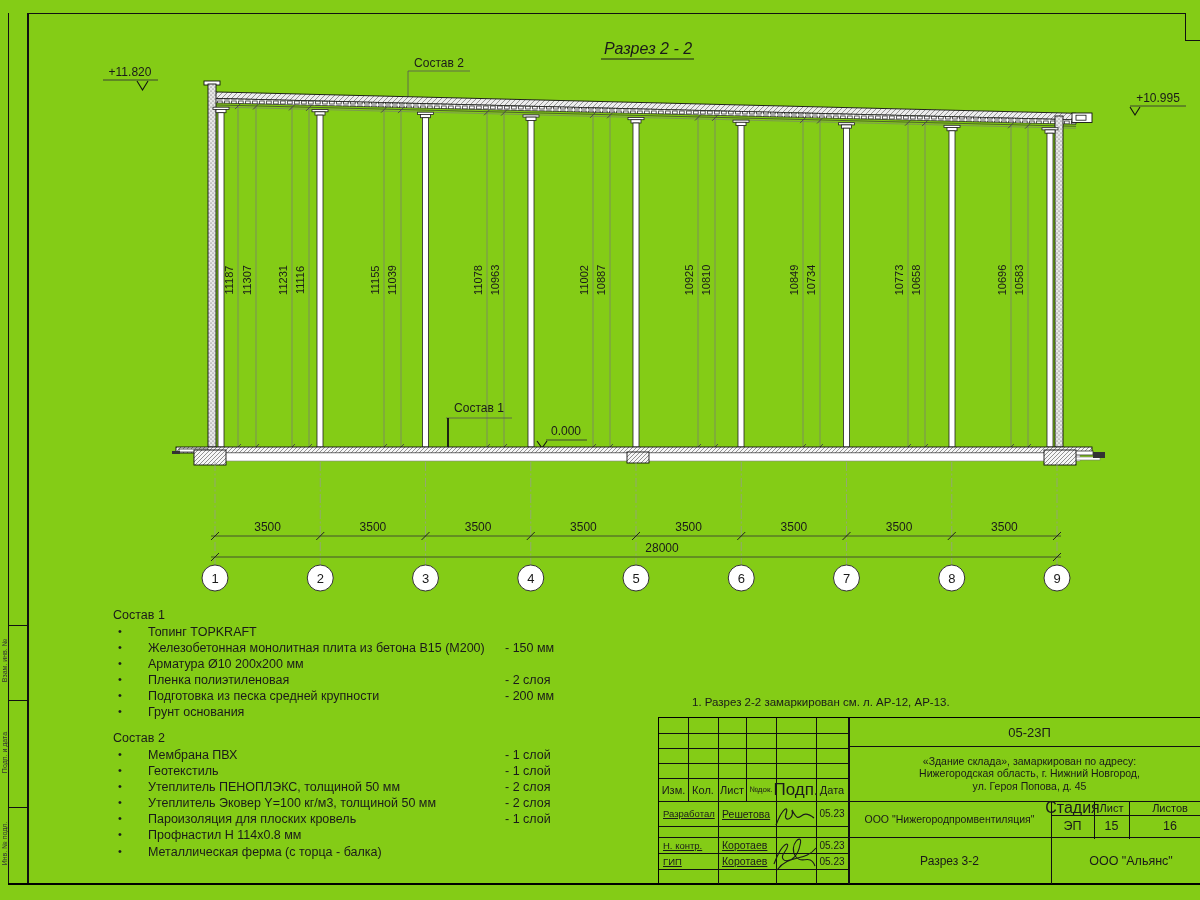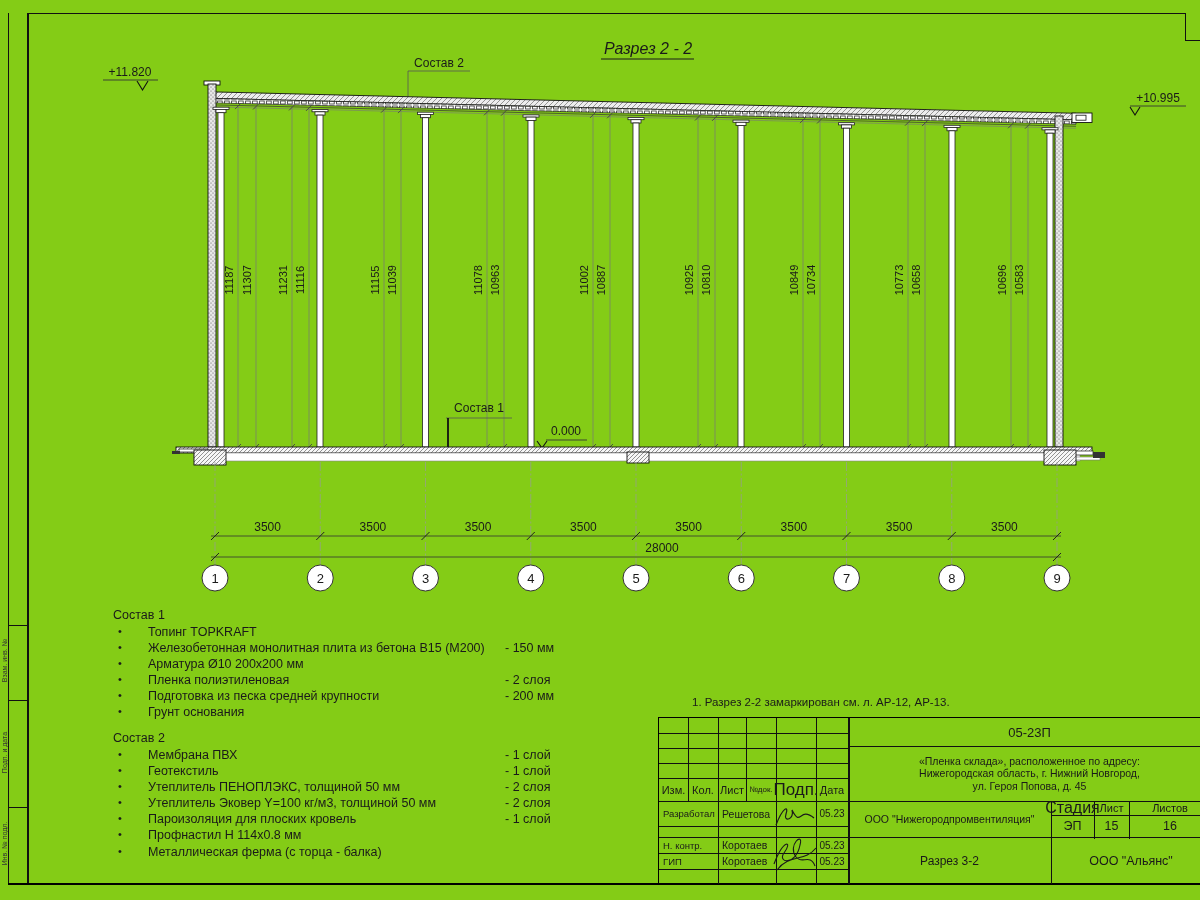--- a/index.html
+++ b/index.html
@@ -12,21 +12,21 @@
   
   .sostav{position:absolute;left:113px;width:470px;font-size:12.5px;}
   .sostav .hdr{height:17px;}
   .srow{position:relative;height:16.1px;}
   .srow .bullet{position:absolute;left:5px;top:0;font-size:11px;}
   .srow .nm{position:absolute;left:35px;top:0;}
   .srow .val{position:absolute;left:392px;top:0;}
   
   #tb{position:absolute;left:658px;top:717px;width:552px;height:166px;border:1.6px solid #000;}
   #tb .cell{position:absolute;display:flex;align-items:center;justify-content:center;text-align:center;}
-  #tb .lcell{position:absolute;display:flex;align-items:center;padding-left:4px;}
+  #tb .lcell{position:absolute;display:flex;align-items:center;padding-left:4px;text-decoration:underline;}
   .marg{position:absolute;left:0;width:8px;overflow:hidden;}
   .marg span{position:absolute;left:-46px;width:100px;text-align:center;font-size:7px;color:#333;
              transform:rotate(-90deg);}
   svg text{font-family:"Liberation Sans",sans-serif;fill:#1a1a1a;}
 </style>
 </head>
 <body>
 
 <div class="sheet">
 
@@ -350,21 +350,21 @@
 
     <svg width="45" height="28" style="position:absolute;left:114px;top:85px;">
       <path d="M3,22 C10,4 16,2 13,11 C10,20 22,16 19,7 C28,25 26,3 41,15" fill="none" stroke="#1a1a1a" stroke-width="1.2"></path>
     </svg>
     <svg width="52" height="40" style="position:absolute;left:110px;top:116px;">
       <path d="M5,30 C15,4 24,7 15,19 C8,29 27,32 31,11 C35,-3 18,11 27,23 C33,31 41,19 46,32 M8,36 C20,20 36,28 47,14" fill="none" stroke="#1a1a1a" stroke-width="1.1"></path>
     </svg>
 
     <div class="cell" style="left:189px;top:0;width:363px;height:28px;font-size:13px;">05-23П</div>
     <div class="cell" style="left:189px;top:28px;width:363px;height:55px;font-size:10.5px;line-height:12.5px;flex-direction:column;justify-content:center;">
-      <div>«Пленка склада», расположенное по адресу:</div>
+      <div>«Здание склада», замаркирован по адресу:</div>
       <div>Нижегородская область, г. Нижний Новгород,</div>
       <div>ул. Героя Попова, д. 45</div>
     </div>
     <div class="cell" style="left:189px;top:83px;width:203px;height:36px;font-size:10.5px;">ООО "Нижегородпромвентиляция"</div>
     <div class="cell" style="left:392px;top:83px;width:43px;height:14px;font-size:16px;">Стадия</div>
     <div class="cell" style="left:435px;top:83px;width:35px;height:14px;font-size:11px;">Лист</div>
     <div class="cell" style="left:470px;top:83px;width:82px;height:14px;font-size:11px;">Листов</div>
     <div class="cell" style="left:392px;top:97px;width:43px;height:22px;font-size:12.5px;">ЭП</div>
     <div class="cell" style="left:435px;top:97px;width:35px;height:22px;font-size:12.5px;">15</div>
     <div class="cell" style="left:470px;top:97px;width:82px;height:22px;font-size:12.5px;">16</div>

